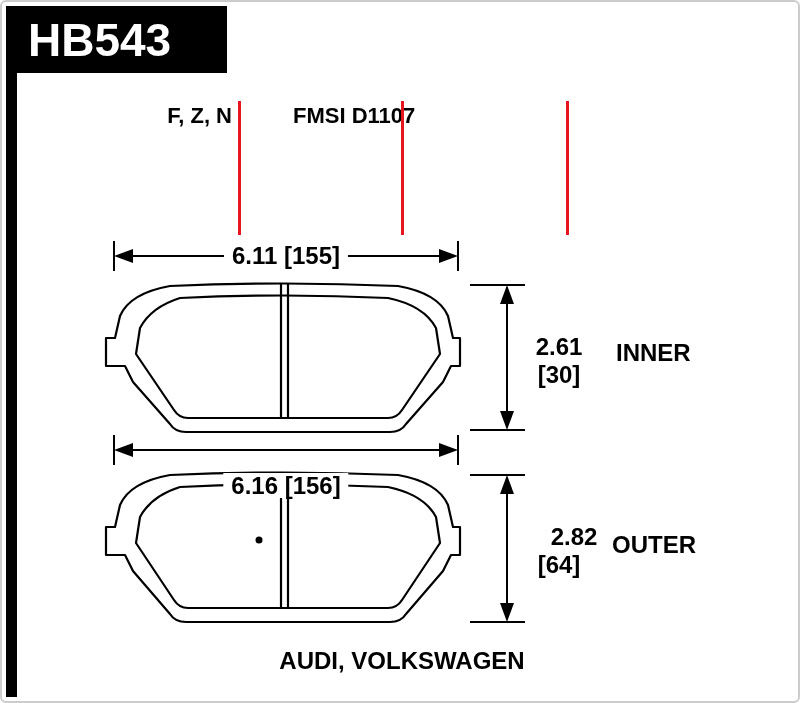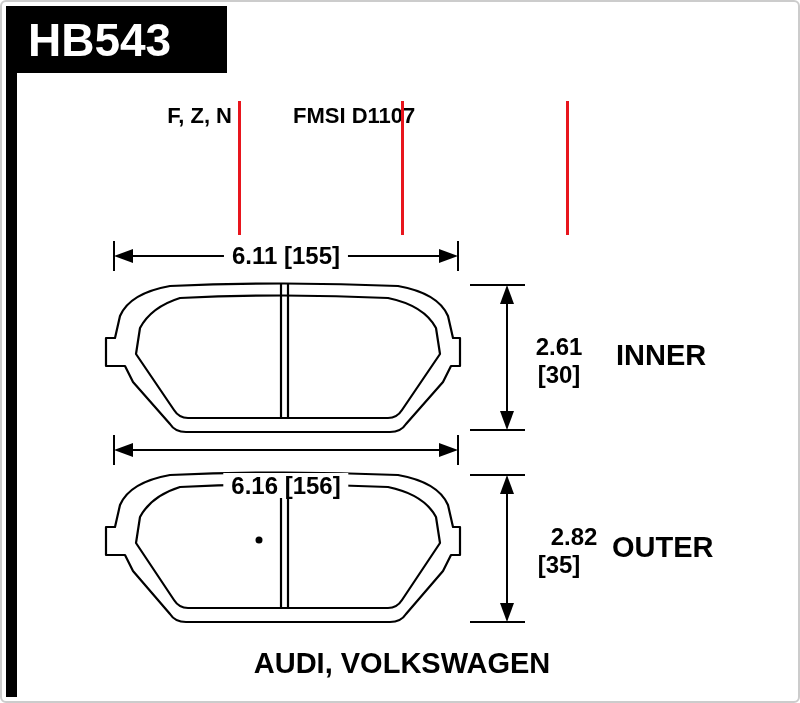--- a/index.html
+++ b/index.html
@@ -22,21 +22,21 @@
     position:absolute;left:4px;top:4px;width:221px;height:67px;
     background:#000;display:flex;align-items:center;
   }
   .banner .pn{
     color:#fff;font-size:46px;font-weight:700;padding-left:22px;
     letter-spacing:0px;line-height:1;
   }
   .lbl{position:absolute;font-weight:700;white-space:nowrap;line-height:1.05;}
   .spec{font-size:22px;top:102px;}
   .dim{font-size:24px;background:#fff;padding:0 8px;}
-  .side{font-size:29px;}
+  .side{font-size:24px;}
   .hdim{font-size:24px;transform:translateX(-50%);}
   .center-x{transform:translateX(-50%);}
   .redline{
     position:absolute;top:99px;height:134px;width:3px;
     background:#e8151d;
   }
   svg.drawing{position:absolute;left:0;top:0;}
 </style>
 </head>
 <body>
@@ -107,18 +107,18 @@
 
   <div class="lbl dim hdim" style="left:284px;top:241px;">6.11 [155]</div>
 
   <div class="lbl dim center-x" style="left:557px;top:332px;padding:0;">2.61</div>
   <div class="lbl dim center-x" style="left:557px;top:360px;padding:0;">[30]</div>
   <div class="lbl side" style="left:614px;top:338px;">INNER</div>
 
   <div class="lbl dim hdim" style="left:284px;top:435px;margin-top:36px;">6.16 [156]</div>
 
   <div class="lbl dim center-x" style="left:572px;top:522px;padding:0;">2.82</div>
-  <div class="lbl dim center-x" style="left:557px;top:550px;padding:0;">[35]</div>
+  <div class="lbl dim center-x" style="left:557px;top:550px;padding:0;">[64]</div>
   <div class="lbl side center-x" style="left:400px;top:646px;">AUDI, VOLKSWAGEN</div>
 
   <div class="lbl side" style="left:610px;top:530px;">OUTER</div>
 
 </div>
 
 </body></html>

